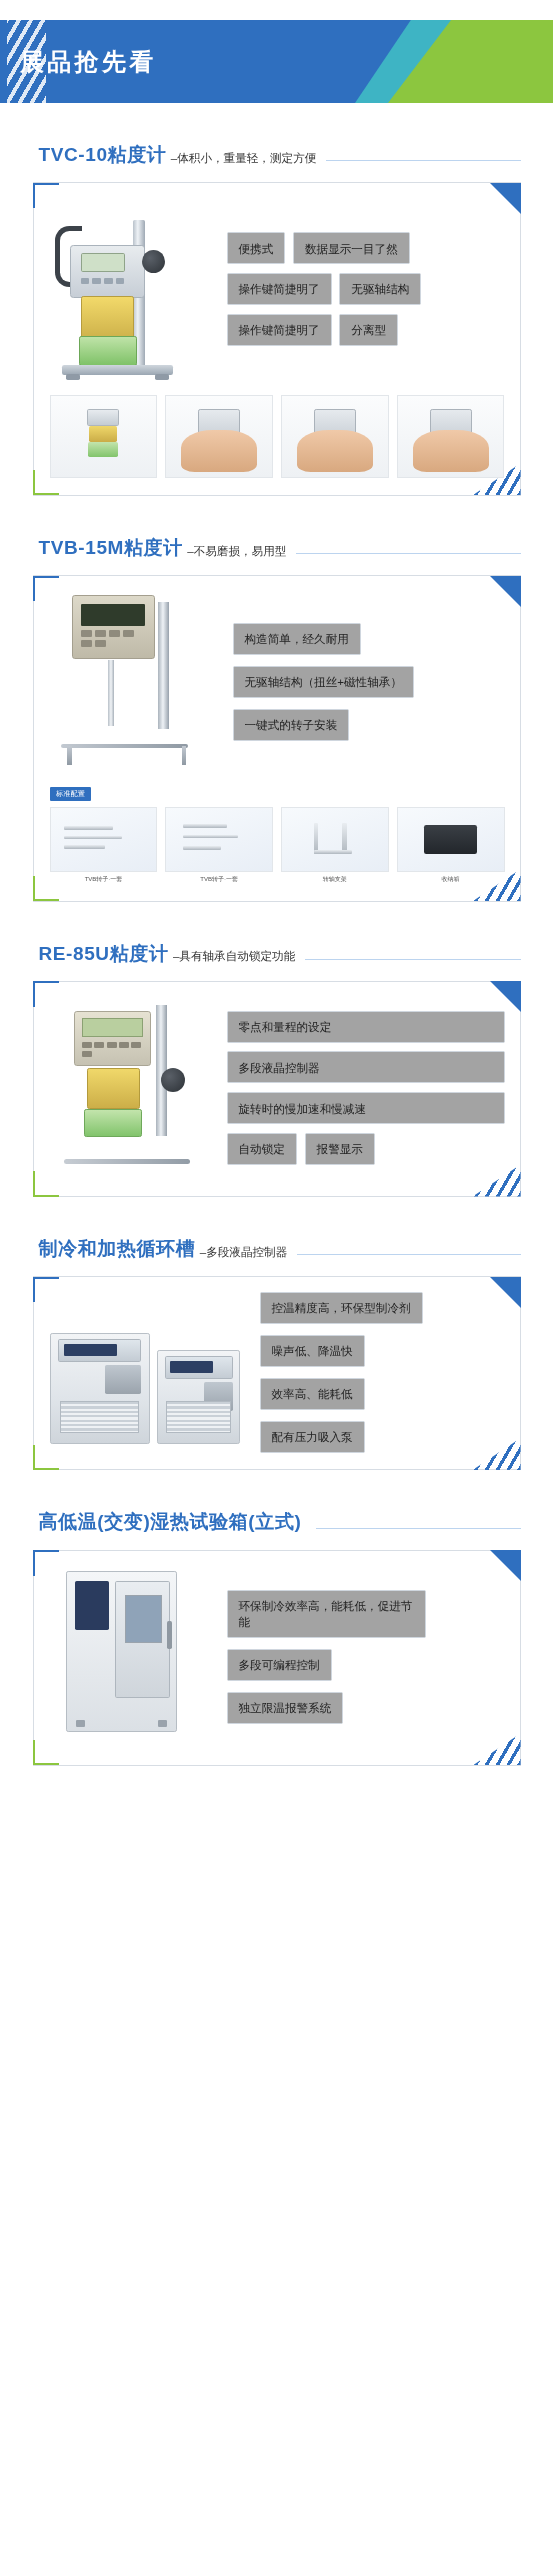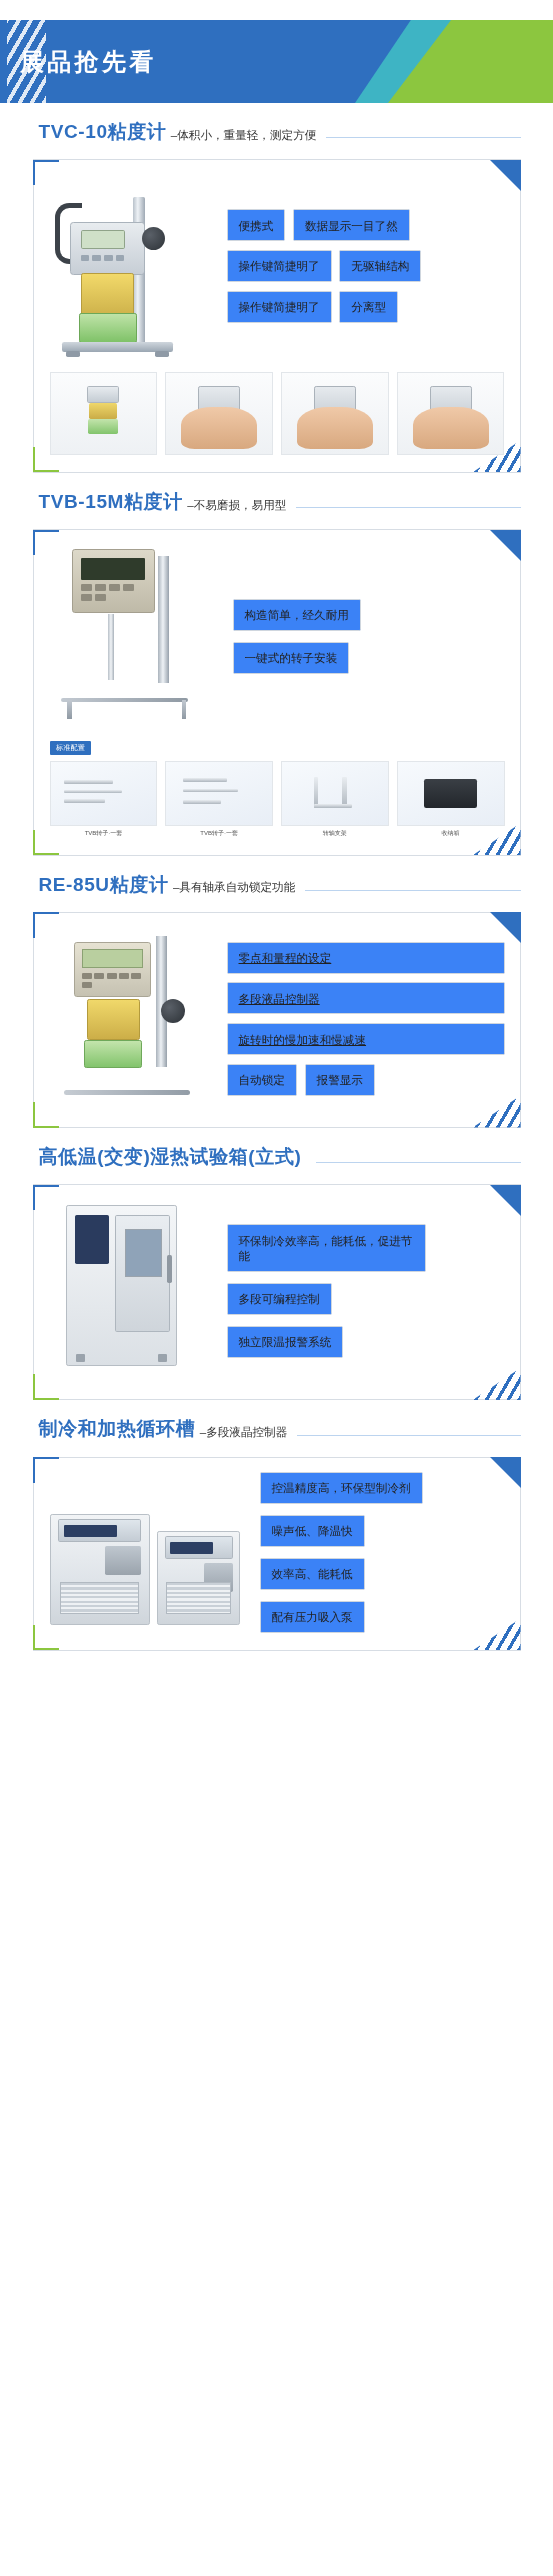--- a/index.html
+++ b/index.html
@@ -60,21 +60,21 @@
     position: absolute;
     left: 6.6px; top: 0; bottom: 0;
     width: 39px;
     z-index: 4;
     background: repeating-linear-gradient(-60deg,
       rgba(255,255,255,0.85) 0px, rgba(255,255,255,0.85) 3.9px,
       rgba(255,255,255,0) 3.9px, rgba(255,255,255,0) 10.5px);
   }
 
   
-  .section { margin-top: 16px; padding: 0 33px; }
+  .section { margin-top: 39px; padding: 0 33px; }
   .sec-head {
     display: flex;
     align-items: flex-end;
     gap: 0;
     padding-left: 5.5px;
     position: relative;
     margin-bottom: 14.4px;
   }
   .sec-title {
     font-size: 19px;
@@ -130,28 +130,28 @@
       rgba(255,255,255,0) 3.3px, rgba(255,255,255,0) 9.4px);
     clip-path: polygon(100% 0, 100% 100%, 0 100%);
   }
 
   .card-row { display: flex; align-items: center; gap: 5.5px; }
   .card-visual { flex: 0 0 auto; display: flex; align-items: center; justify-content: center; }
   .features { flex: 1; display: flex; flex-wrap: wrap; gap: 8.9px 7.7px; align-content: center; padding-left: 5.5px; }
   .feature {
     border: 0.6px solid #cfd6de;
     border-radius: 1.7px;
-    background: #3b82f6;
+    background: #a3a3a3;
     padding: 7.2px 11px;
     font-size: 11.6px;
     color: #222;
     white-space: nowrap;
     line-height: 1.35;
   }
-  .feature.wide { width: 100%; white-space: normal; text-decoration: underline; }
+  .feature.wide { width: 100%; white-space: normal; }
   .features.stack { flex-direction: column; flex-wrap: nowrap; align-items: flex-start; gap: 11px; }
 
   
   .thumbs { display: flex; gap: 8.9px; margin-top: 14.4px; }
   .thumb {
     flex: 1;
     height: 83px;
     border: 0.6px solid #e2e6ea;
     background: linear-gradient(180deg,#fbfcfd 0%, #eef1f4 100%);
     position: relative;
@@ -491,20 +491,21 @@
             </div>
             <div class="tvb-stem"></div>
             <div class="tvb-legs"></div>
             <div class="tvb-leg" style="left:17.7px;"></div>
             <div class="tvb-leg" style="left:132px;"></div>
           </div>
         </div>
 
         <div class="features stack">
           <div class="feature">构造简单，经久耐用</div>
+          <div class="feature">无驱轴结构（扭丝+磁性轴承）</div>
           <div class="feature">一键式的转子安装</div>
         </div>
       </div>
 
       <div class="acc-wrap">
         <div class="acc-tag">标准配置</div>
         <div class="acc-grid">
           <div style="flex:1">
             <div class="acc-cell">
               <div class="acc-art">
@@ -589,20 +590,61 @@
           <div class="feature wide">旋转时的慢加速和慢减速</div>
           <div class="feature">自动锁定</div>
           <div class="feature">报警显示</div>
         </div>
       </div>
     </div>
   </div>
 
   <div class="section">
     <div class="sec-head">
+      <div class="sec-title">制冷和加热循环槽</div>
+      <div class="sec-sub">–多段液晶控制器</div>
+      <div class="sec-rule"></div>
+    </div>
+
+    <div class="card">
+      <span class="corner tl"></span>
+      <span class="corner bl"></span>
+      <span class="corner-tri"></span>
+      <span class="corner-stripes"></span>
+
+      <div class="card-row">
+        <div class="card-visual">
+          <div class="dev-chiller">
+            <div class="chiller-unit chiller-a">
+              <div class="ch-top"></div>
+              <div class="ch-disp"></div>
+              <div class="ch-lid"></div>
+              <div class="ch-vent"></div>
+            </div>
+            <div class="chiller-unit chiller-b">
+              <div class="ch-top"></div>
+              <div class="ch-disp"></div>
+              <div class="ch-lid"></div>
+              <div class="ch-vent"></div>
+            </div>
+          </div>
+        </div>
+
+        <div class="features stack">
+          <div class="feature">控温精度高，环保型制冷剂</div>
+          <div class="feature">噪声低、降温快</div>
+          <div class="feature">效率高、能耗低</div>
+          <div class="feature">配有压力吸入泵</div>
+        </div>
+      </div>
+    </div>
+  </div>
+
+  <div class="section">
+    <div class="sec-head">
       <div class="sec-title">高低温(交变)湿热试验箱(立式)</div>
       <div class="sec-sub"></div>
       <div class="sec-rule"></div>
     </div>
 
     <div class="card">
       <span class="corner tl"></span>
       <span class="corner bl"></span>
       <span class="corner-tri"></span>
       <span class="corner-stripes"></span>
@@ -624,56 +666,15 @@
 
         <div class="features stack">
           <div class="feature" style="max-width:199px; white-space:normal;">环保制冷效率高，能耗低，促进节能</div>
           <div class="feature">多段可编程控制</div>
           <div class="feature">独立限温报警系统</div>
         </div>
       </div>
     </div>
   </div>
 
-  <div class="section">
-    <div class="sec-head">
-      <div class="sec-title">制冷和加热循环槽</div>
-      <div class="sec-sub">–多段液晶控制器</div>
-      <div class="sec-rule"></div>
-    </div>
-
-    <div class="card">
-      <span class="corner tl"></span>
-      <span class="corner bl"></span>
-      <span class="corner-tri"></span>
-      <span class="corner-stripes"></span>
-
-      <div class="card-row">
-        <div class="card-visual">
-          <div class="dev-chiller">
-            <div class="chiller-unit chiller-a">
-              <div class="ch-top"></div>
-              <div class="ch-disp"></div>
-              <div class="ch-lid"></div>
-              <div class="ch-vent"></div>
-            </div>
-            <div class="chiller-unit chiller-b">
-              <div class="ch-top"></div>
-              <div class="ch-disp"></div>
-              <div class="ch-lid"></div>
-              <div class="ch-vent"></div>
-            </div>
-          </div>
-        </div>
-
-        <div class="features stack">
-          <div class="feature">控温精度高，环保型制冷剂</div>
-          <div class="feature">噪声低、降温快</div>
-          <div class="feature">效率高、能耗低</div>
-          <div class="feature">配有压力吸入泵</div>
-        </div>
-      </div>
-    </div>
-  </div>
-
   <div class="spacer-bottom"></div>
 </div>
 
 
 </body></html>

